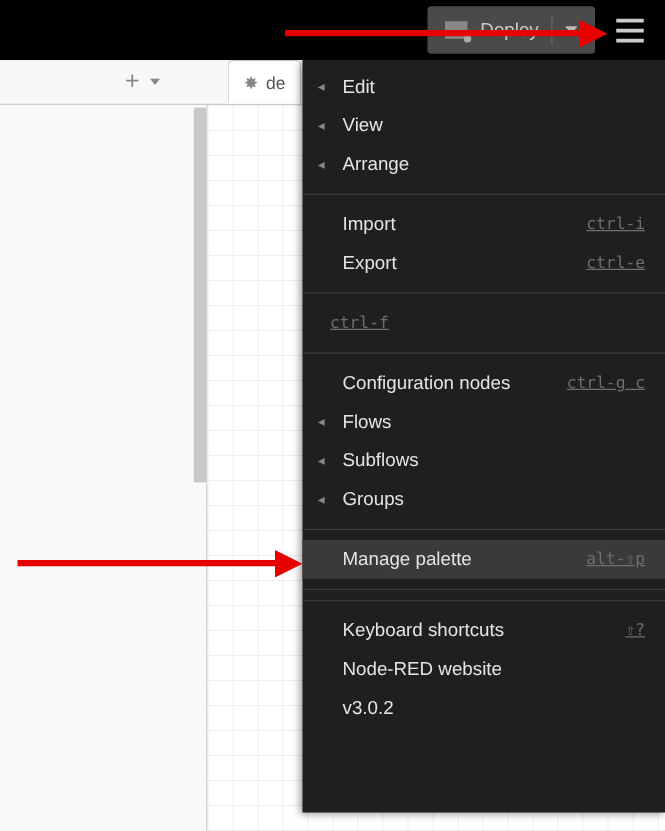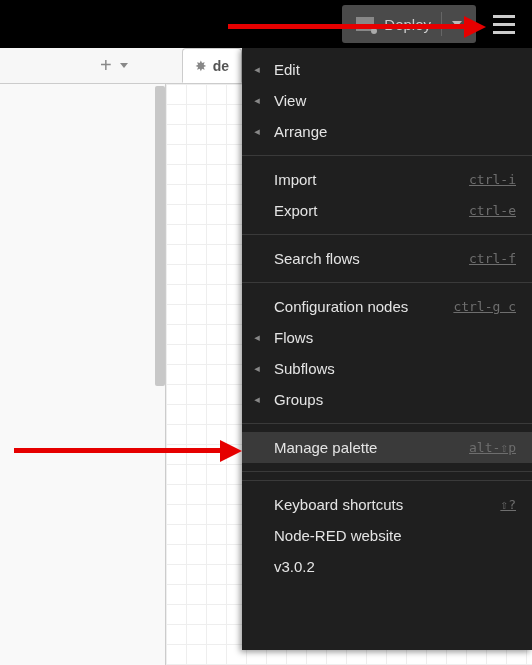--- a/index.html
+++ b/index.html
@@ -65,21 +65,21 @@
   </div>
 </div>
 
 <div class="tabbar">
   <div class="tab-add-area" style="position:absolute; left:100px;">
     <span class="plus">+</span>
     <span class="tab-caret"></span>
   </div>
   <div class="tab">
     <span class="bug">✸</span>
-    <span style="font-weight:bold;">de</span>
+    <span style="font-weight:normal;">de</span>
   </div>
 </div>
 
 <div class="sidepanel">
   <div class="scrollbar"></div>
 </div>
 
 <div class="canvas-host">
   <div class="grid"></div>
 </div>
@@ -105,21 +105,20 @@
     <span class="menu-shortcut">ctrl-i</span>
   </div>
   <div class="menu-item">
     <span class="submenu-arrow"></span>
     <span class="menu-label">Export</span>
     <span class="menu-shortcut">ctrl-e</span>
   </div>
   <div class="menu-sep"></div>
   <div class="menu-item">
     <span class="submenu-arrow"></span>
-    <span class="menu-label">Search flows</span>
     <span class="menu-shortcut">ctrl-f</span>
   </div>
   <div class="menu-sep"></div>
   <div class="menu-item">
     <span class="submenu-arrow"></span>
     <span class="menu-label">Configuration nodes</span>
     <span class="menu-shortcut">ctrl-g c</span>
   </div>
   <div class="menu-item">
     <span class="submenu-arrow">◂</span>

